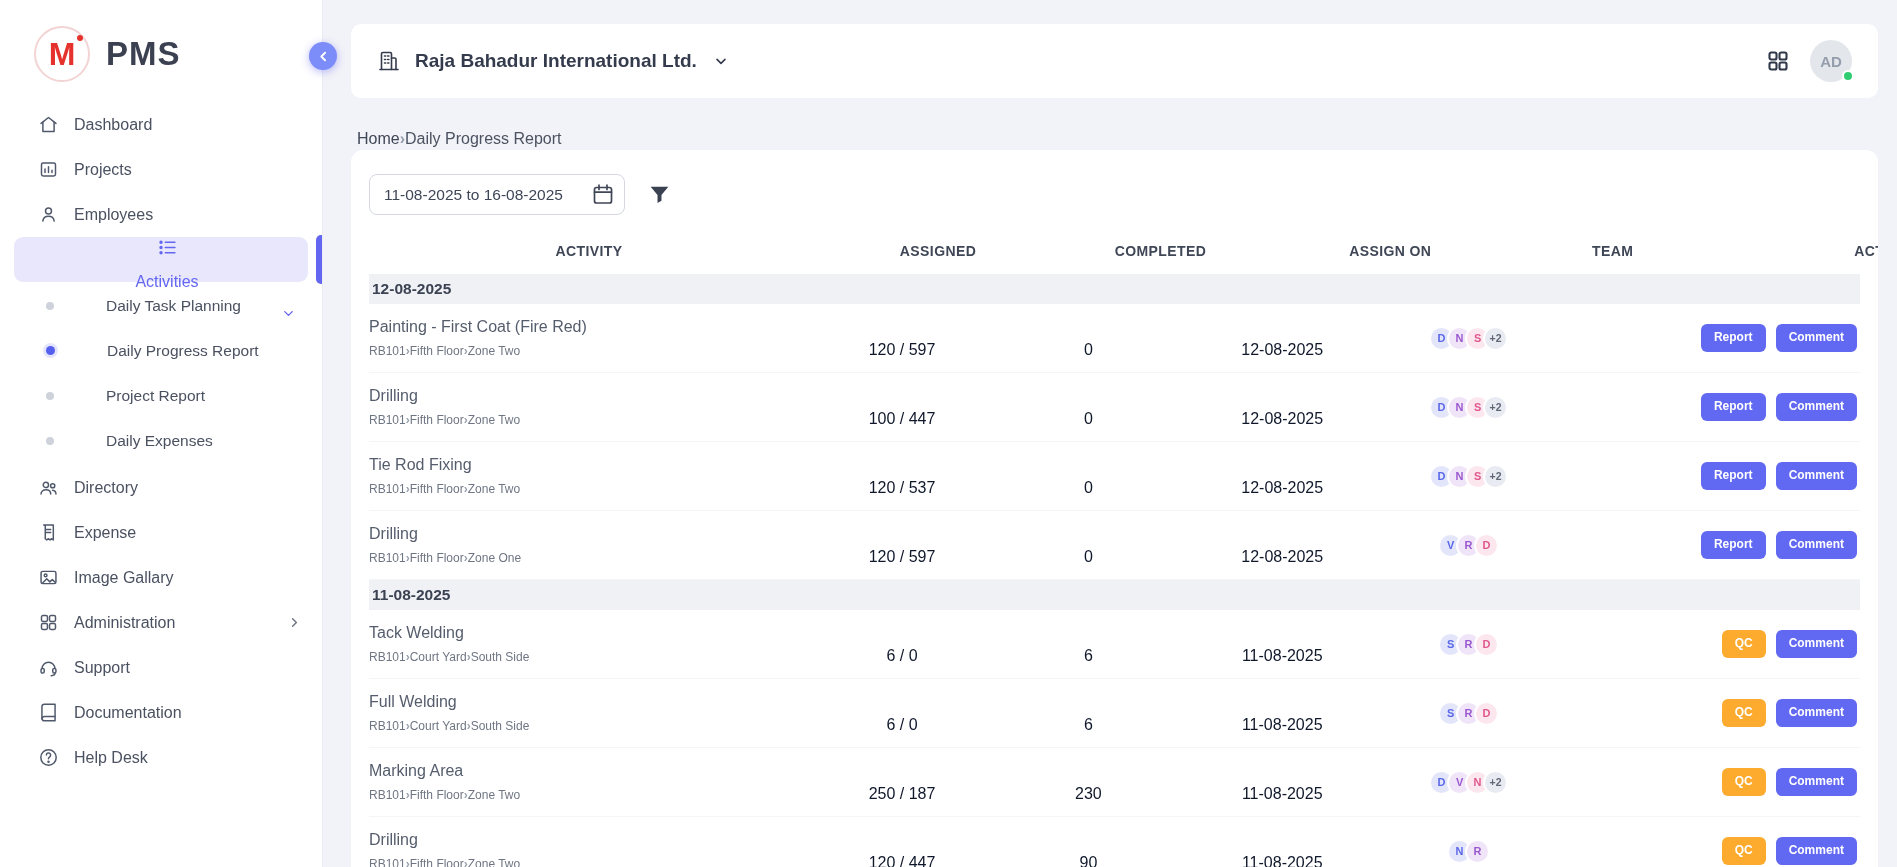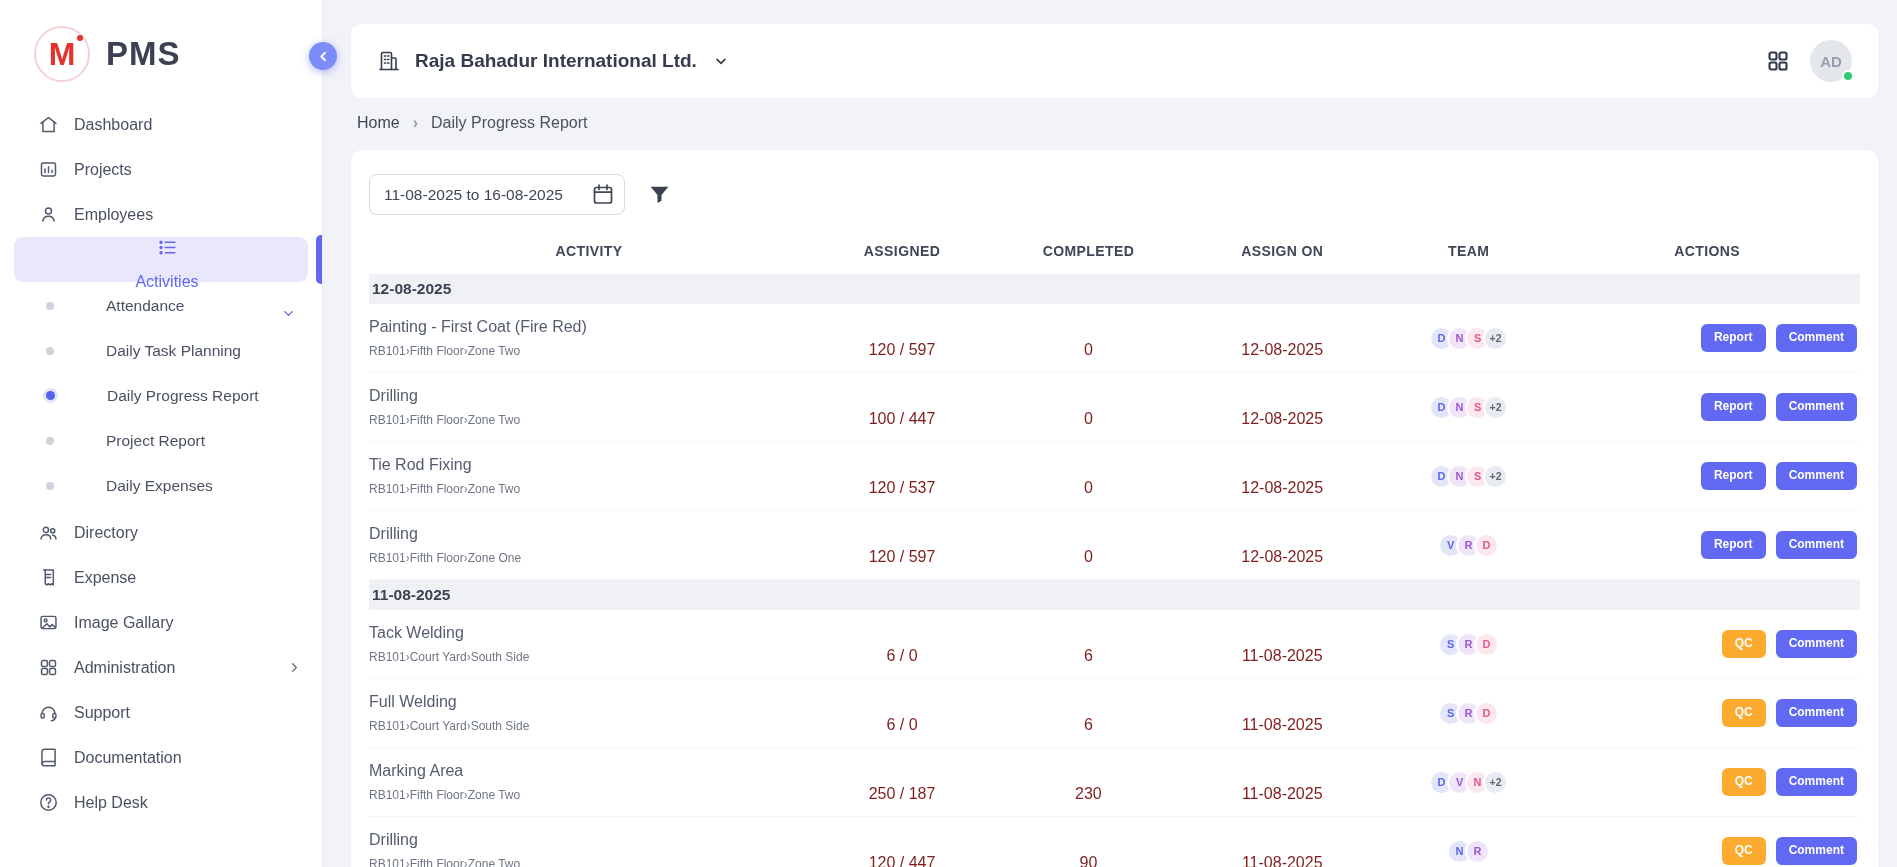--- a/index.html
+++ b/index.html
@@ -55,21 +55,21 @@
   .chev-dark { width:16px; height:16px; color:#343b4c; display:flex; margin-left:2px; }
   .chev-dark svg { width:100%; height:100%; }
   .topbar-right { margin-left:auto; display:flex; align-items:center; gap:20px; }
   .grid-ic { color:#2f3949; cursor:pointer; }
   .avatar-wrap { position:relative; cursor:pointer; }
   .avatar { width:42px; height:42px; border-radius:50%; background:#e3e6eb; color:#959eac;
             font-weight:700; font-size:15px; display:flex; align-items:center; justify-content:center; }
   .status-dot { position:absolute; right:-2px; bottom:0; width:12px; height:12px;
                 background:#2fcc71; border:2px solid #fff; border-radius:50%; }
 
-  .breadcrumb { display:flex; align-items:center; gap:13px; padding:0 2px 0 6px;
+  .breadcrumb { display:flex; align-items:flex-end; padding:0 2px 0 6px;
                 height:50px; font-size:16px; color:#3f4656; flex:none; }
   .crumb { cursor:pointer; }
   .crumb.current { cursor:default; color:#4b5260; }
   .crumb-sep { color:#949bab; font-weight:700; font-size:16px; }
 
   .content-card { margin-top:2px; background:#fff; border-radius:12px 12px 0 0;
                   padding:24px 18px 0; flex:1; overflow:hidden; }
 
   .toolbar { display:flex; align-items:center; gap:22px; }
   .date-input-wrap { position:relative; width:256px; }
@@ -77,32 +77,32 @@
                 padding:0 42px 0 14px; font-size:15.5px; color:#3f4656; background:#fff;
                 font-family:inherit; outline:none; }
   .calendar-icon { position:absolute; right:10px; top:8px; width:24px; height:24px;
                    color:#3f4656; display:flex; cursor:pointer; }
   .calendar-icon svg { width:100%; height:100%; }
   .filter-icon { width:25px; height:25px; color:#3a4150; display:flex; cursor:pointer; }
   .filter-icon svg { width:100%; height:100%; }
 
   
   .table { margin-top:22px; --cols:29.5% 12.5% 12.5% 13.5% 11.5% 20.5%; }
-  .thead { display:grid; grid-template-columns:var(--cols); padding:6px 0 15px; }
+  .thead { display:grid; grid-template-columns:var(--cols); padding:6px 0 15px;gap:36px; }
   .th { text-align:center; font-size:14px; font-weight:700; color:#3f4656; letter-spacing:.4px; }
   .th:first-child { text-align:center; }
   .group-row { background:#f0f1f5; height:30px; display:flex; align-items:center;
                font-weight:700; font-size:15.5px; color:#3b4252; padding-left:3px; }
   .row { display:grid; grid-template-columns:var(--cols); align-items:center; min-height:69px;
          border-bottom:1px solid #f4f5f8; }
   .cell-activity { padding:10px 12px 10px 0; }
   .act-title { font-size:16px; color:#555d6d; }
   .act-path { margin-top:8px; display:flex; align-items:center; gap:0; font-size:12px; color:#6f7683; }
   .path-sep { font-size:12px; font-weight:700; color:#9aa1ae; }
-  .cell-num { text-align:center; font-size:16px; color:#7f1d1d;margin-top:24px; }
+  .cell-num { text-align:center; font-size:16px; color:#0f172a;margin-top:24px; }
   .cell-team { display:flex; justify-content:center; align-items:center; }
   .chip { width:25px; height:25px; border-radius:50%; border:2px solid #fff; display:flex;
           align-items:center; justify-content:center; font-size:11px; font-weight:700;
           margin-left:-7px; cursor:pointer; }
   .chip:first-child { margin-left:0; }
   .chip-a { background:#e3e6fb; color:#5a68e8; }
   .chip-b { background:#efe4f8; color:#9b59d0; }
   .chip-c { background:#fde7ee; color:#e0588e; }
   .chip-extra { background:#e9ebf3; color:#5f6775; font-size:10.5px; }
   .cell-actions { display:flex; justify-content:flex-end; gap:10px; padding-right:3px; }
@@ -165,24 +165,20 @@
           <span class="nav-chev">
             <svg viewBox="0 0 24 24" fill="none" stroke="currentColor" stroke-width="2.2" stroke-linecap="round" stroke-linejoin="round">
               <path d="M6 9l6 6 6-6"></path>
             </svg>
           </span>
           <span class="active-indicator"></span>
         </div>
         <div class="nav-sub">
           <div class="sub-item">
             <span class="sub-dot"></span>
-            <span class="sub-label">Attendance</span>
-          </div>
-          <div class="sub-item">
-            <span class="sub-dot"></span>
             <span class="sub-label">Daily Task Planning</span>
           </div>
           <div class="sub-item active">
             <span class="sub-dot"></span>
             <span class="sub-label">Daily Progress Report</span>
           </div>
           <div class="sub-item">
             <span class="sub-dot"></span>
             <span class="sub-label">Project Report</span>
           </div>

